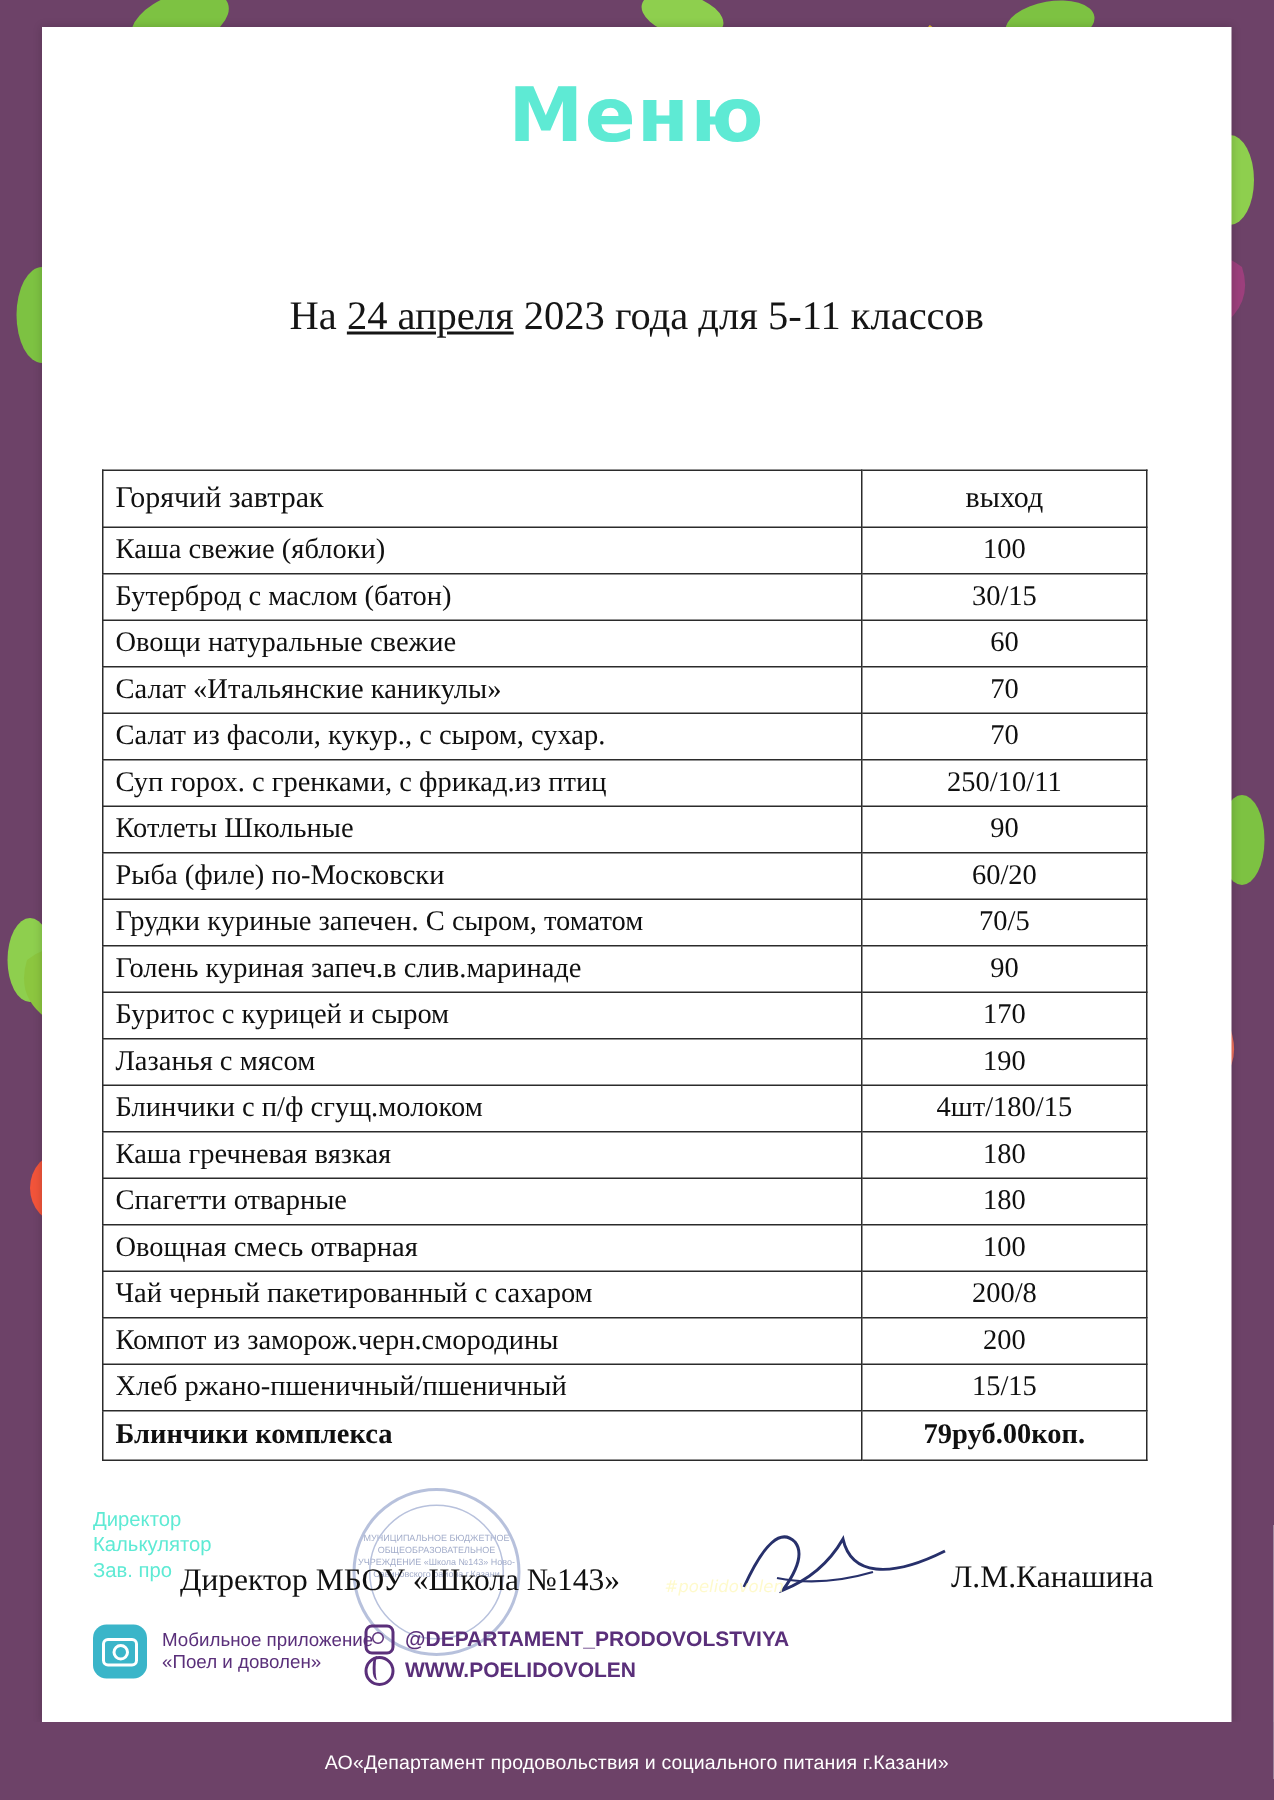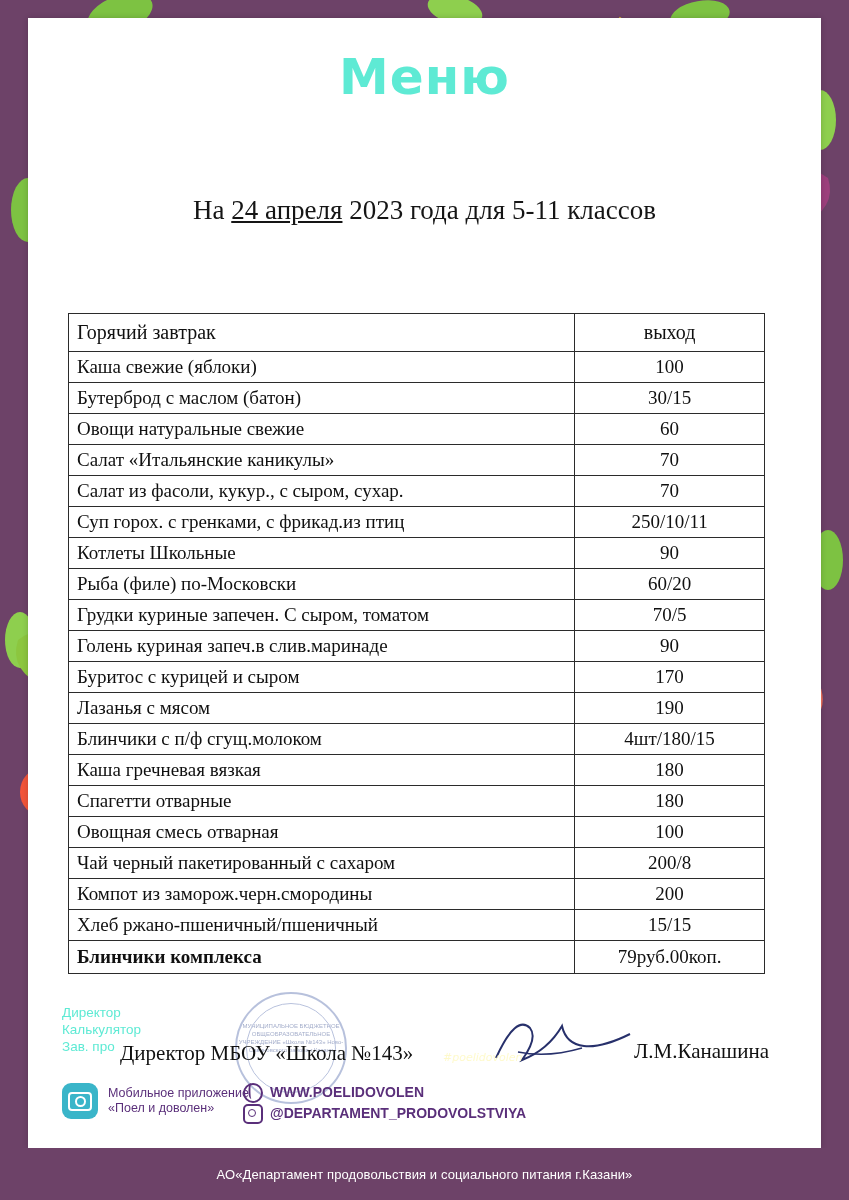--- a/index.html
+++ b/index.html
@@ -106,21 +106,21 @@
   .menu-table thead td {
     text-align: center;
     font-size: 20px;
     height: 38px;
   }
   .menu-table tr.total td {
     font-weight: bold;
     height: 33px;
   }
   .menu-table tr.total .col-out {
-    font-weight: normal;
+    font-weight: bold;
     margin-top: 48px;
   }
 
   
   .sig-left {
     position: absolute;
     left: 62px;
     top: 1004px;
     font-family: "Liberation Sans", sans-serif;
     font-size: 13.5px;
@@ -534,26 +534,26 @@
         <span class="cam"></span>
       </div>
     <div class="app-text">
       <div>Мобильное приложение</div>
       <div>«Поел и доволен»</div>
     </div>
   </div>
 
   <div class="links">
     <div class="link-line">
+      <span class="glyph-ig"></span>
+      <span>@DEPARTAMENT_PRODOVOLSTVIYA</span>
+    </div>
+    <div class="link-line">
       <span class="glyph-globe"></span>
       <span>WWW.POELIDOVOLEN</span>
     </div>
-    <div class="link-line">
-      <span class="glyph-ig"></span>
-      <span>@DEPARTAMENT_PRODOVOLSTVIYA</span>
-    </div>
   </div>
 
   <div class="footer-bar">
     <span>АО«Департамент продовольствия и социального питания г.Казани»</span>
   </div>
 
 </div>
 
 </body></html>

